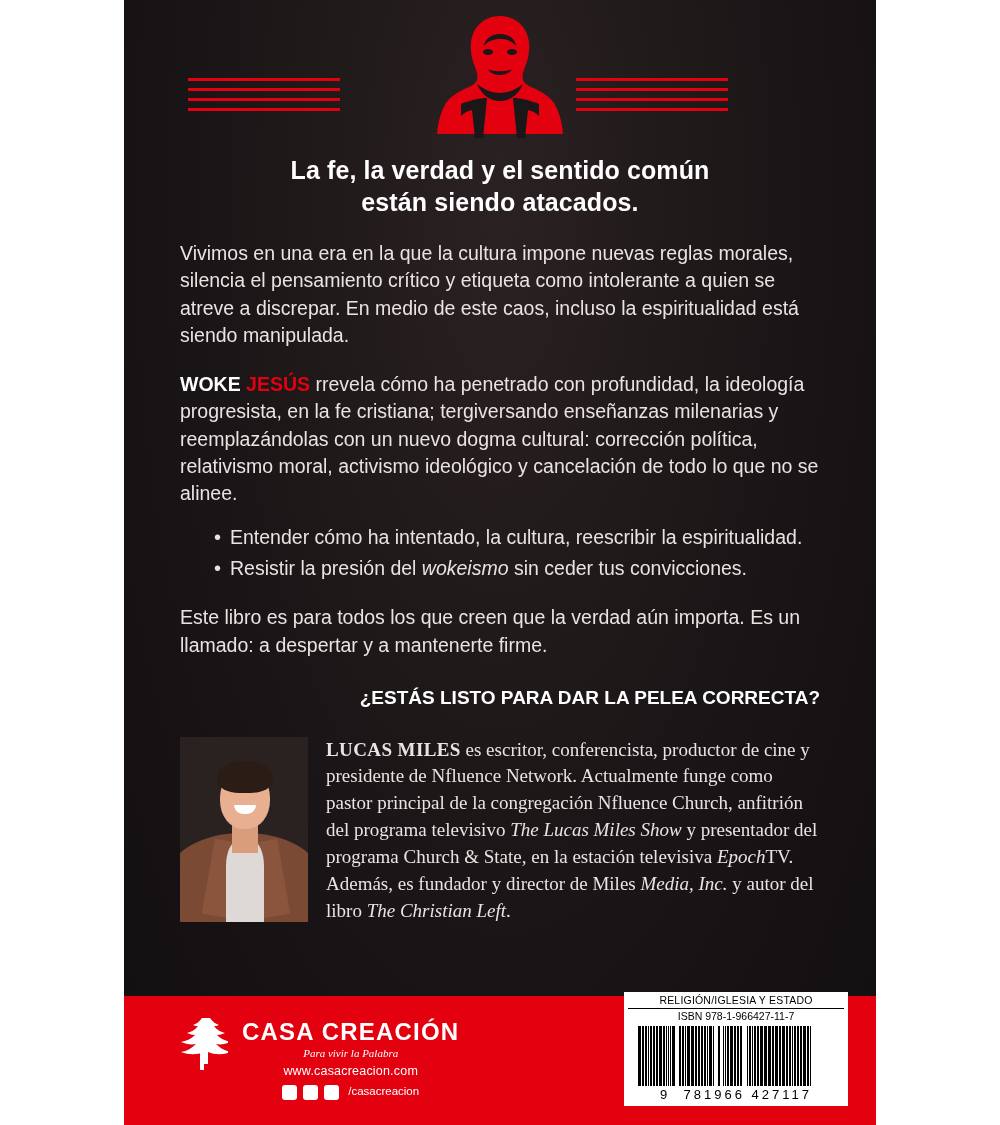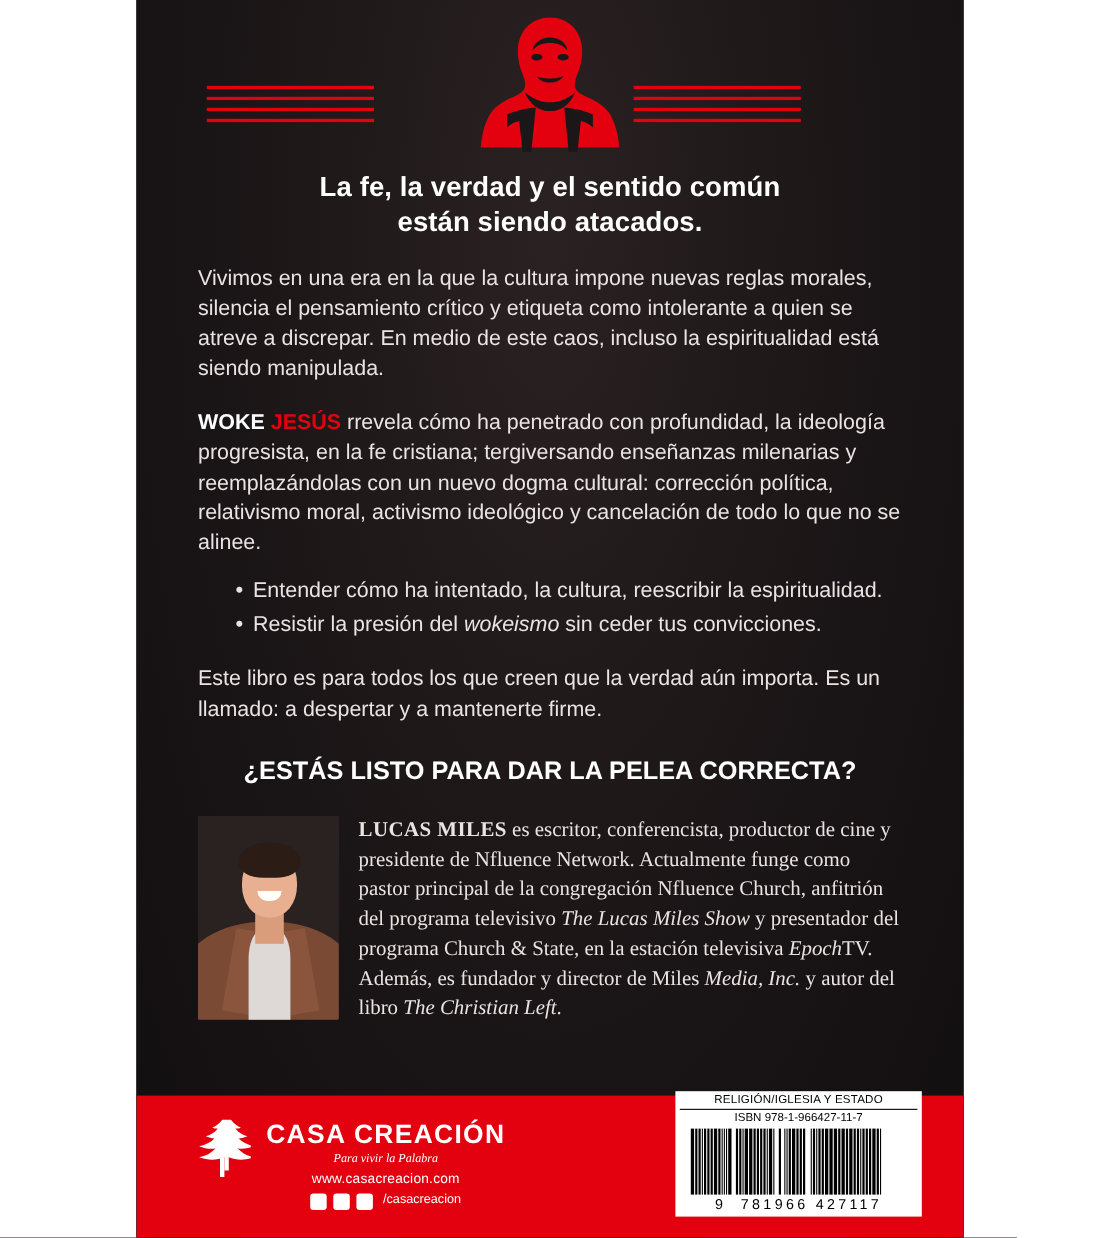--- a/index.html
+++ b/index.html
@@ -60,21 +60,21 @@
     content:"\2022";position:absolute;left:0;top:-1px;color:#e9e4e2;font-size:20px;
   }
   em{font-style:italic;}
   .cta{
     margin-top:26px;text-align:center;
   }
   .cta .line1{
     color:#e3000f;font-weight:bold;font-size:19px;line-height:1.35;
   }
   .cta .line2{
-    color:#ffffff;font-weight:bold;font-size:23px;line-height:1.35;margin-top:2px;
+    color:#ffffff;font-weight:bold;font-size:19px;line-height:1.35;margin-top:2px;text-align:right;
   }
   
   .bio{
     display:flex;gap:18px;margin:26px 0 0 0;
   }
   .author-photo{
     width:128px;height:185px;flex:0 0 128px;
     background:linear-gradient(160deg,#3b2f2b 0%,#241c1a 100%);
     position:relative;overflow:hidden;border-radius:1px;
   }
@@ -103,21 +103,21 @@
   }
   .tree{width:52px;height:56px;flex:0 0 52px;}
   .pub-text{color:#ffffff;padding-top:4px;}
   .pub-name{font-size:24px;font-weight:bold;letter-spacing:1.2px;line-height:1;}
   .pub-tag{font-family:"Liberation Serif", serif;font-style:italic;font-size:11px;text-align:center;margin-top:3px;}
   .pub-url{font-size:12.5px;text-align:center;margin-top:5px;letter-spacing:.2px;}
   .social{display:flex;align-items:flex-start;justify-content:center;gap:6px;margin-top:7px;}
   .social .s{width:15px;height:15px;background:#ffffff;border-radius:3px;display:inline-block;position:relative;}
   .social .handle{font-size:11.5px;color:#ffffff;margin-left:3px;}
   .barcode-box{
-    position:absolute;right:38px;top:-4px;width:224px;background:#ffffff;padding:2px 4px 4px 4px;
+    position:absolute;right:28px;top:-4px;width:224px;background:#ffffff;padding:2px 4px 4px 4px;
     box-sizing:border-box;
   }
   .bc-cat{font-size:10.5px;text-align:center;color:#000;letter-spacing:.2px;}
   .bc-isbn{font-size:10.5px;text-align:center;color:#000;border-top:1px solid #000;margin-top:2px;padding-top:1px;}
   .bars{height:60px;margin:4px 10px 0 10px;display:flex;align-items:flex-end;gap:1px;}
   .bars i{display:block;background:#000;height:100%;}
   .bc-num{font-size:13px;text-align:center;color:#000;letter-spacing:3px;margin-top:1px;font-family:"Liberation Sans",sans-serif;}
 </style>
 </head>
 <body>

